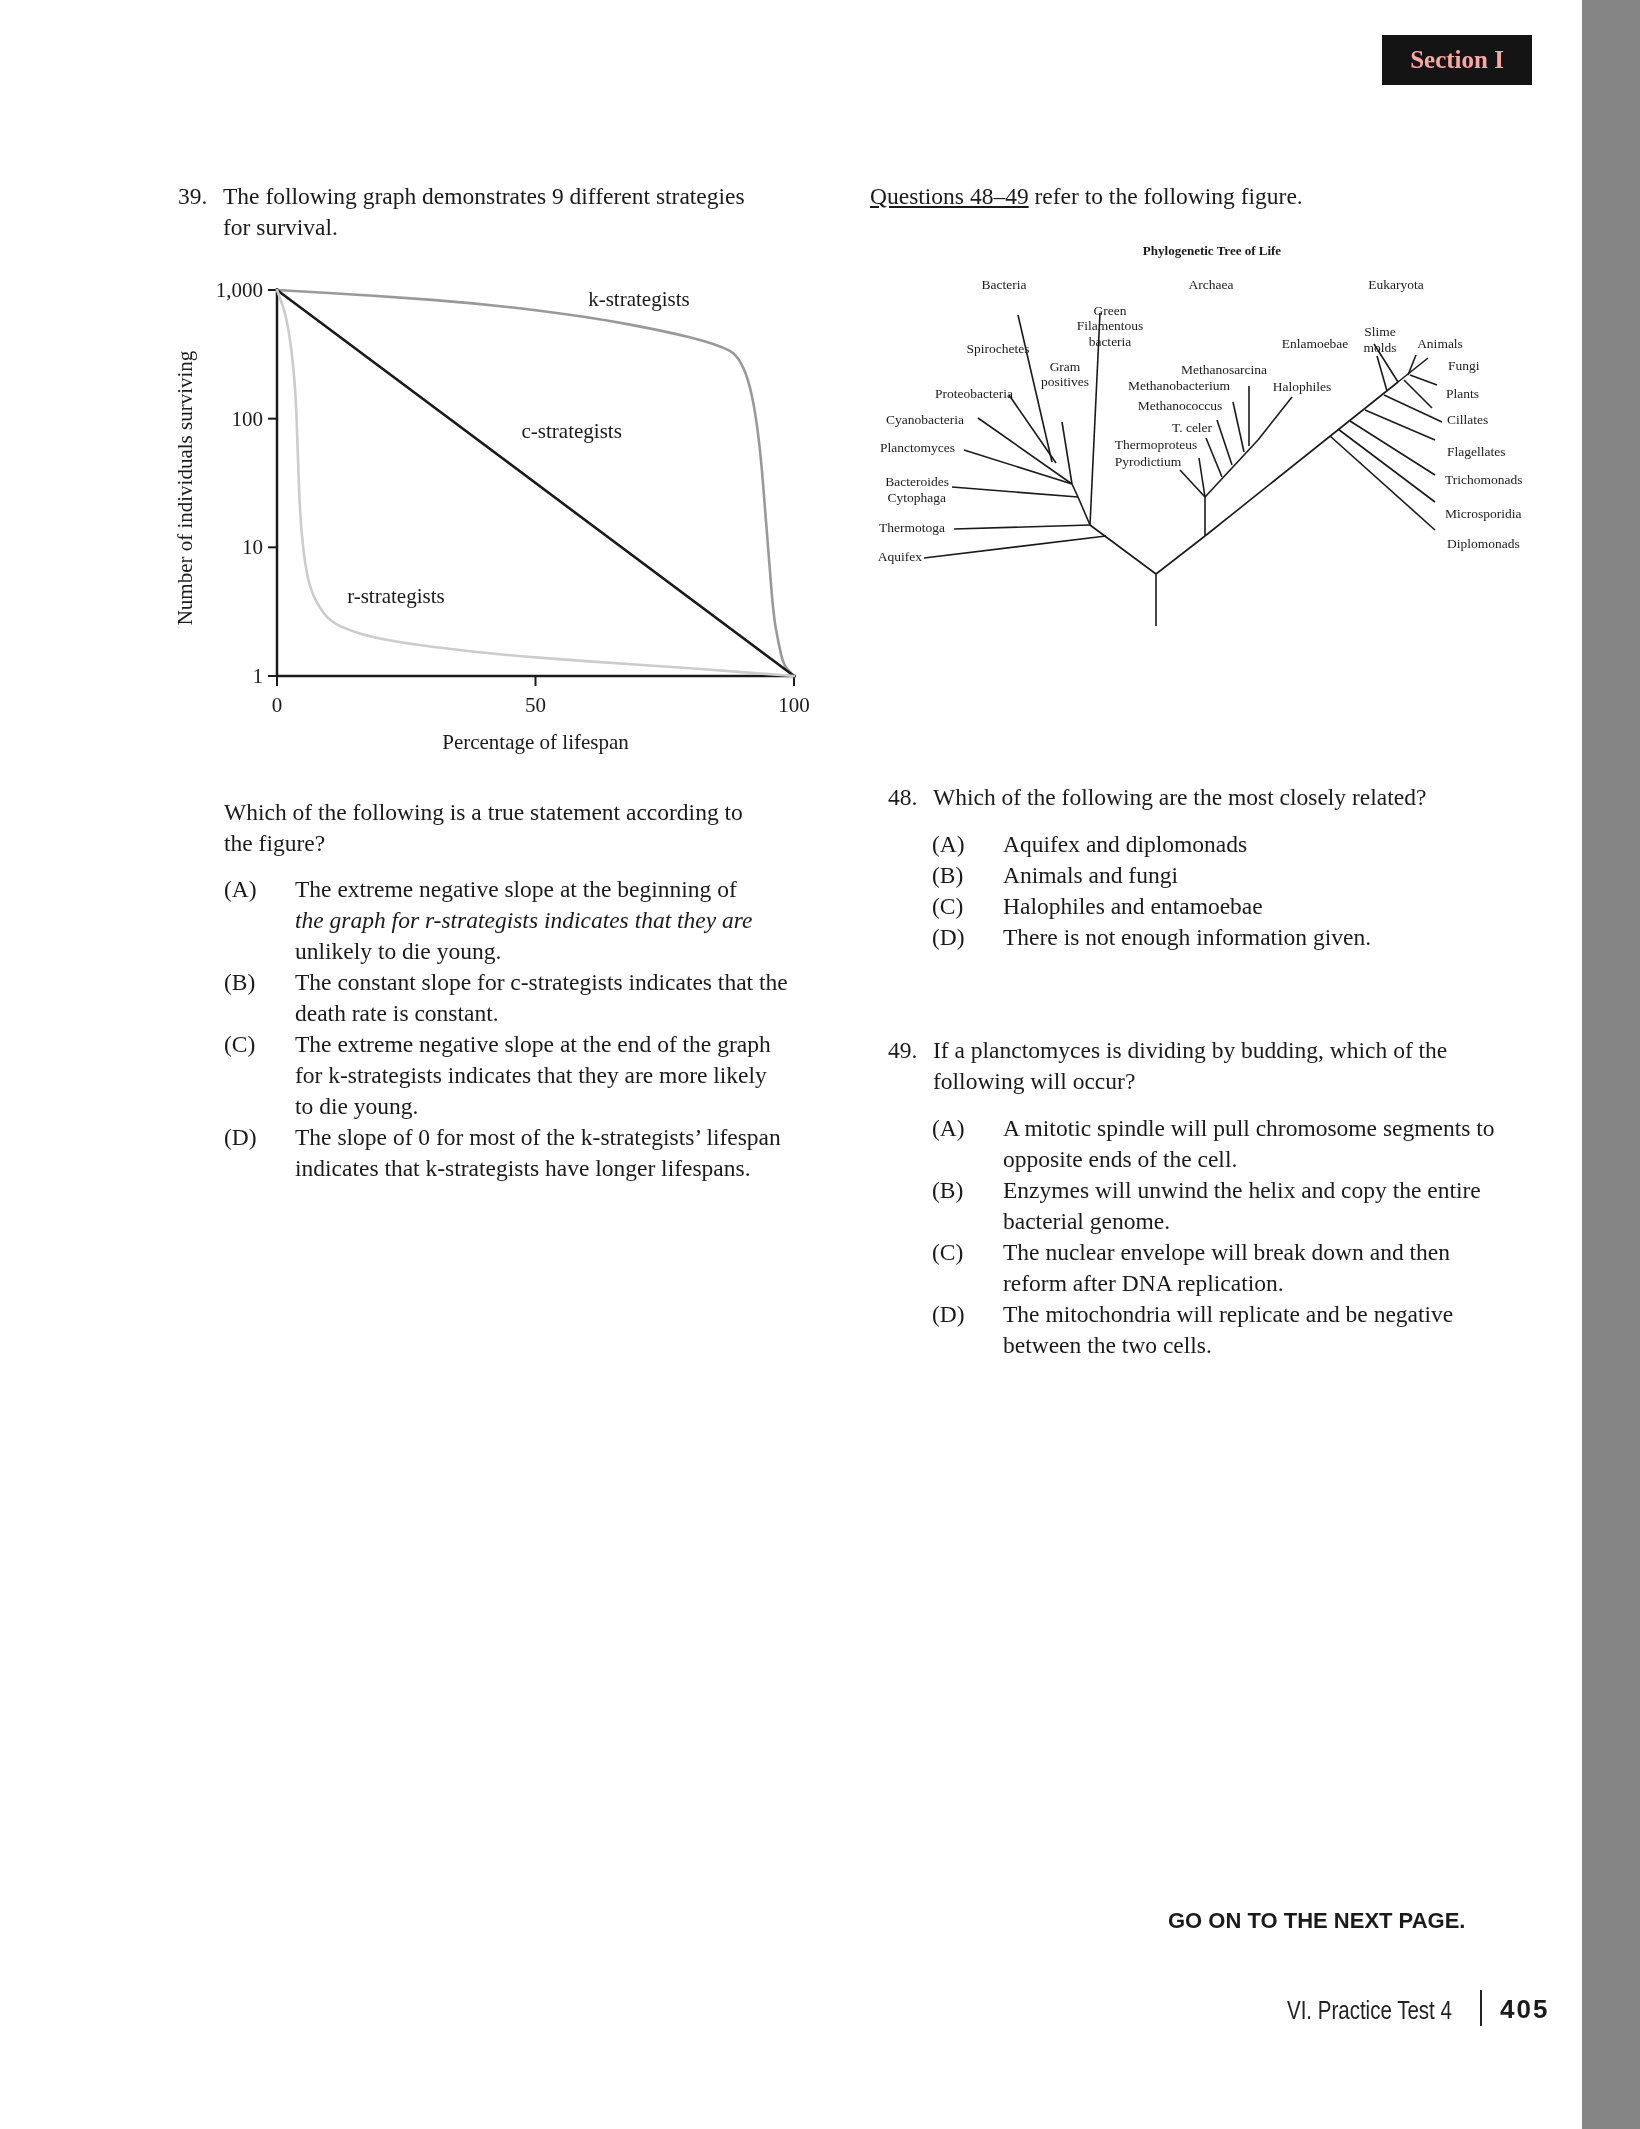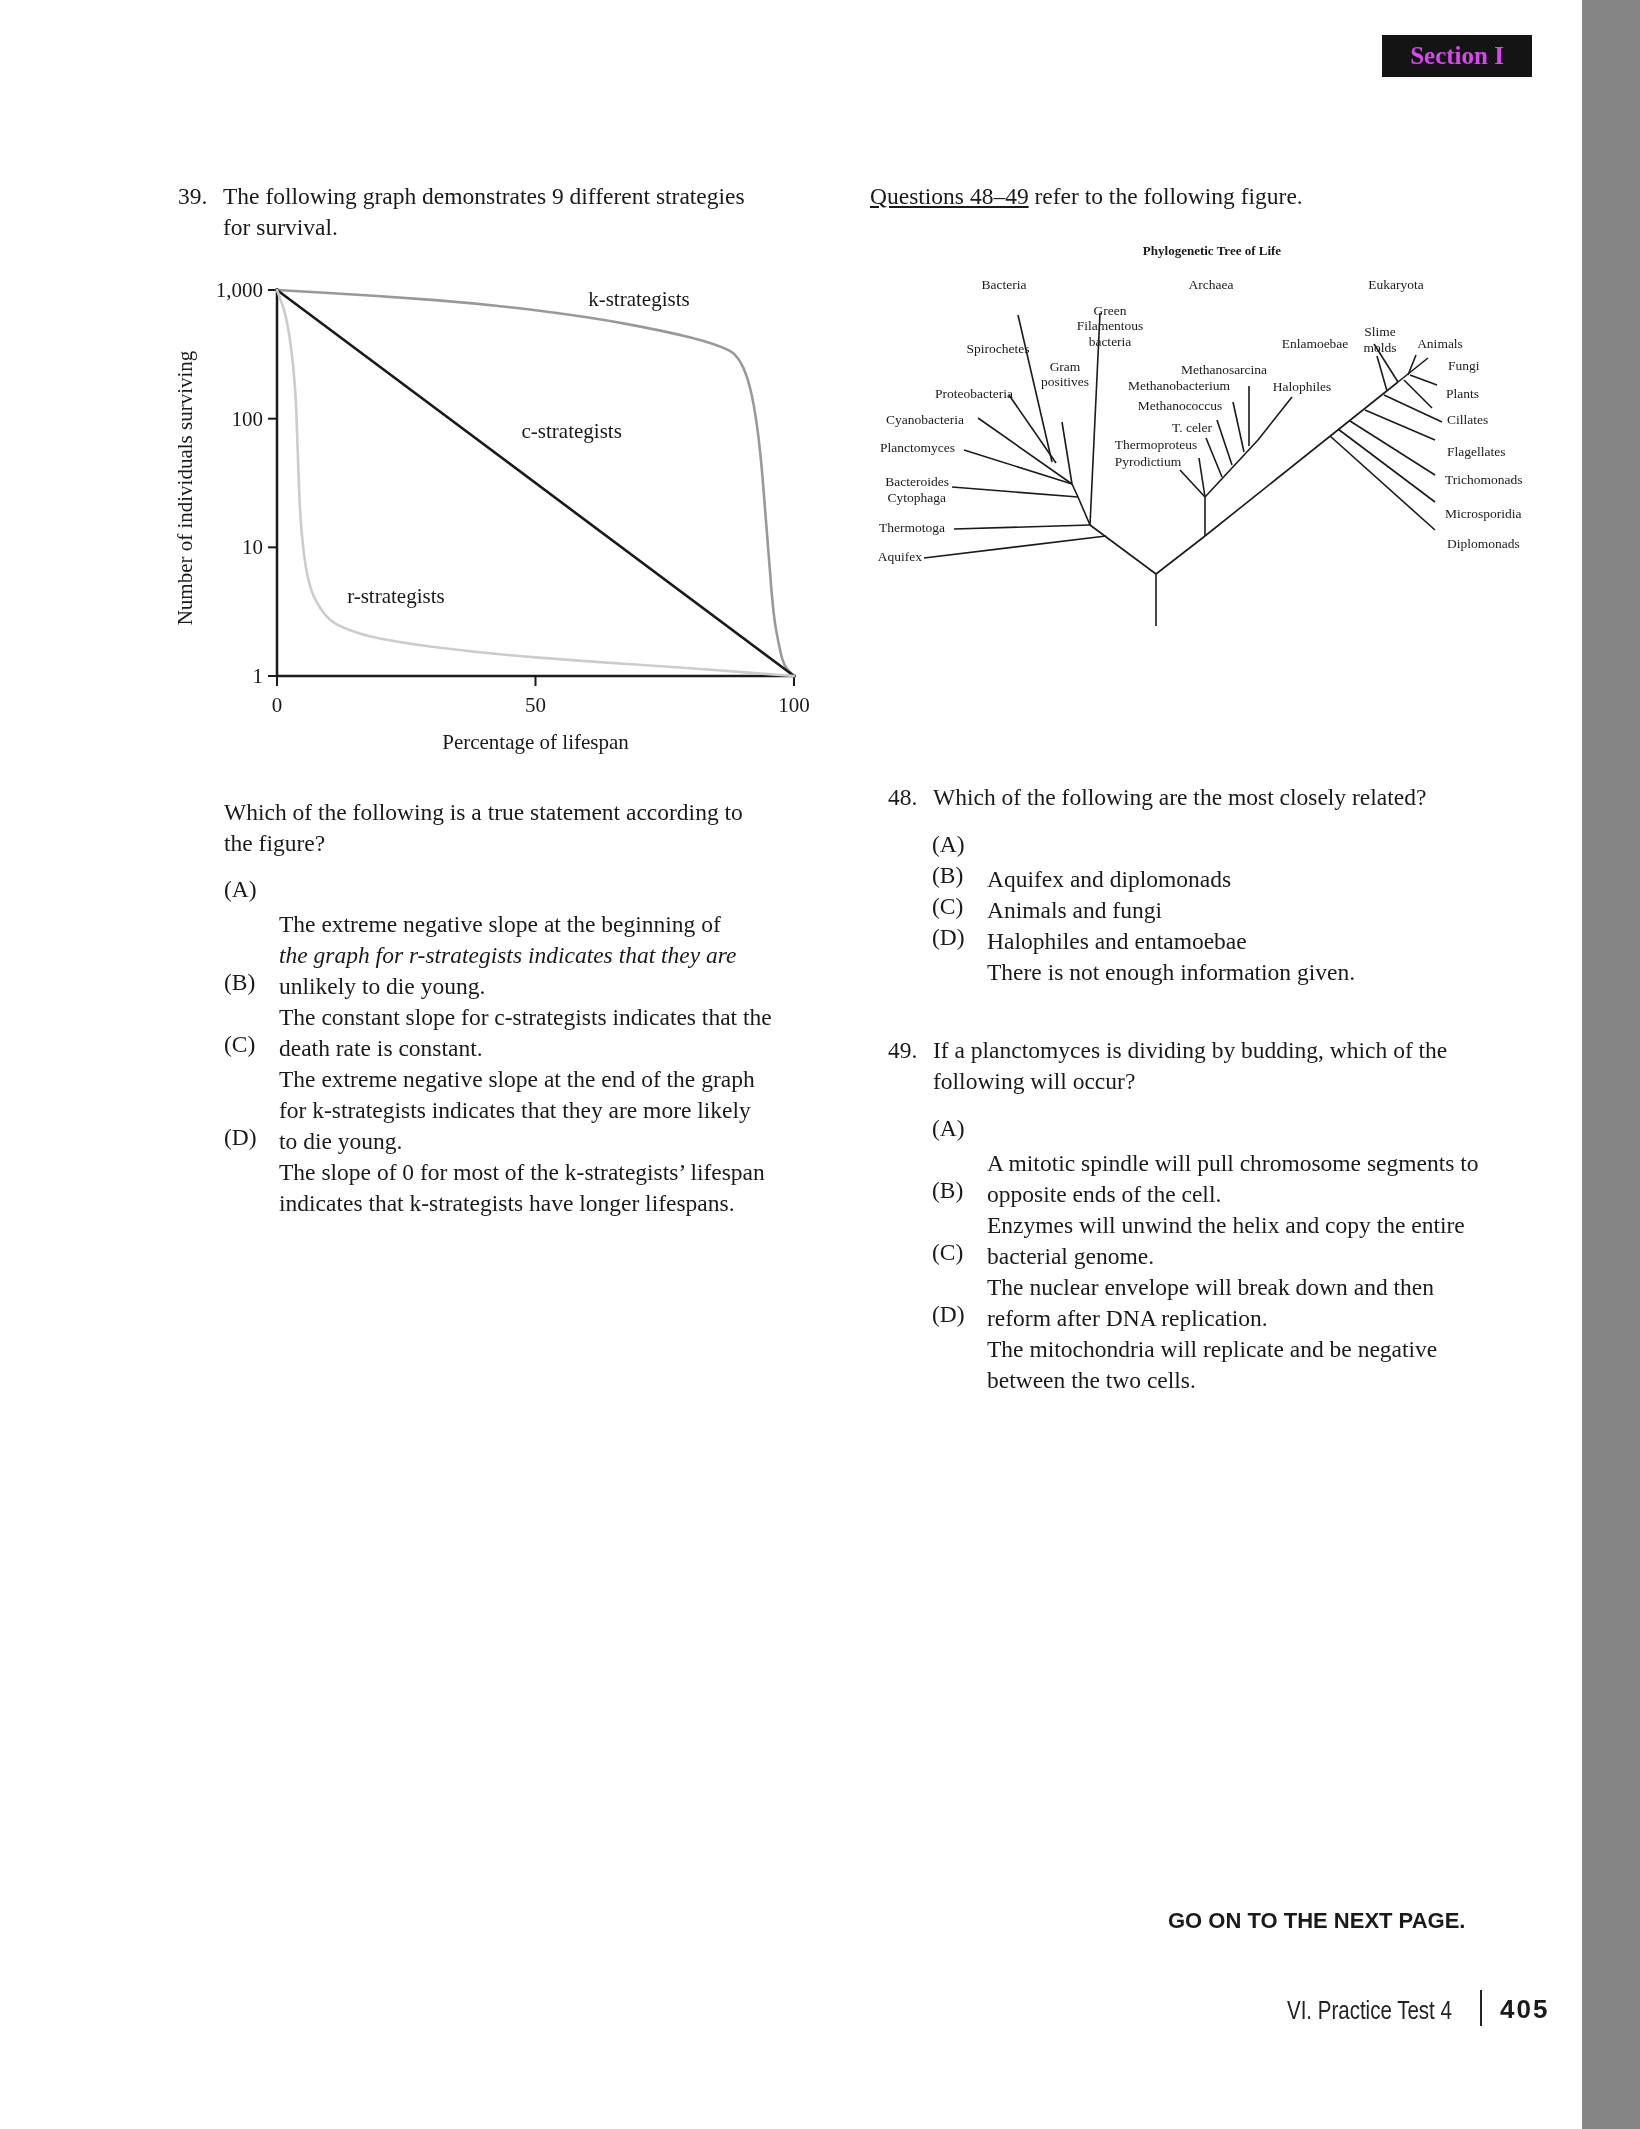--- a/index.html
+++ b/index.html
@@ -3,29 +3,29 @@
 <meta charset="utf-8">
 <style>
   html, body { margin: 0; padding: 0; }
   body {
     width: 1640px; height: 2129px; position: relative; overflow: hidden;
     background: #ffffff; color: #1a1a1a;
     font-family: "Liberation Serif", "DejaVu Serif", serif;
   }
   .side-bar { position: absolute; left: 1582px; top: 0; width: 58px; height: 2129px; background: #858585; }
   .section-badge {
-    position: absolute; left: 1382px; top: 35px; width: 150px; height: 42px;
-    background: #141414; color: #d946ef; font-weight: bold; font-size: 25px;
+    position: absolute; left: 1382px; top: 35px; width: 150px; height: 50px;
+    background: #141414; color: #fca5a5; font-weight: bold; font-size: 25px;
     display: flex; align-items: center; justify-content: center;
   }
   .abs { position: absolute; }
   .q-text { font-size: 23.5px; line-height: 31px; }
   .choice { position: absolute; font-size: 23.5px; line-height: 31px; }
   .choice .letter { position: absolute; left: 0; top: 0; }
-  .choice .ctext { position: absolute; left: 55px; top: 0; white-space: nowrap; margin-top: 35px; }
+  .choice .ctext { position: absolute; left: 71px; top: 0; white-space: nowrap; }
   .footer-next {
     position: absolute; left: 1168px; top: 1908px;
     font-family: "Liberation Sans", "DejaVu Sans", sans-serif; font-weight: bold; font-size: 22px;
   }
   .footer-ref {
     position: absolute; left: 1287px; top: 1996px;
     font-family: "Liberation Sans", "DejaVu Sans", sans-serif; font-size: 25px; color: #222;
     transform: scaleX(0.82); transform-origin: left top;
   }
   .footer-sep { position: absolute; left: 1480px; top: 1990px; width: 2px; height: 36px; background: #222; }

